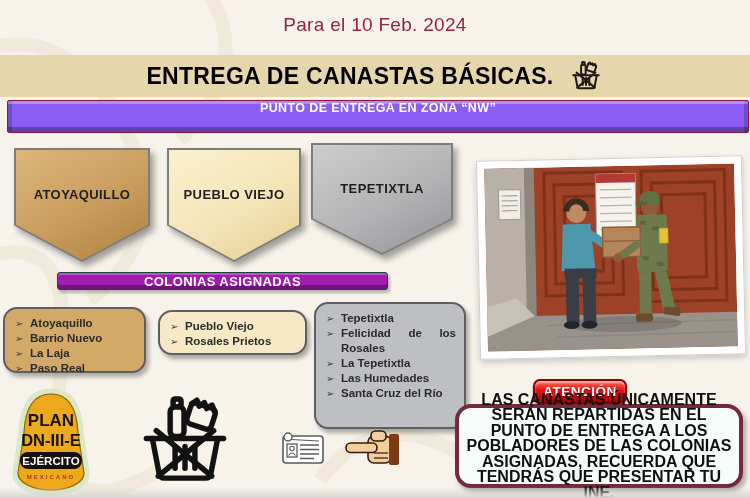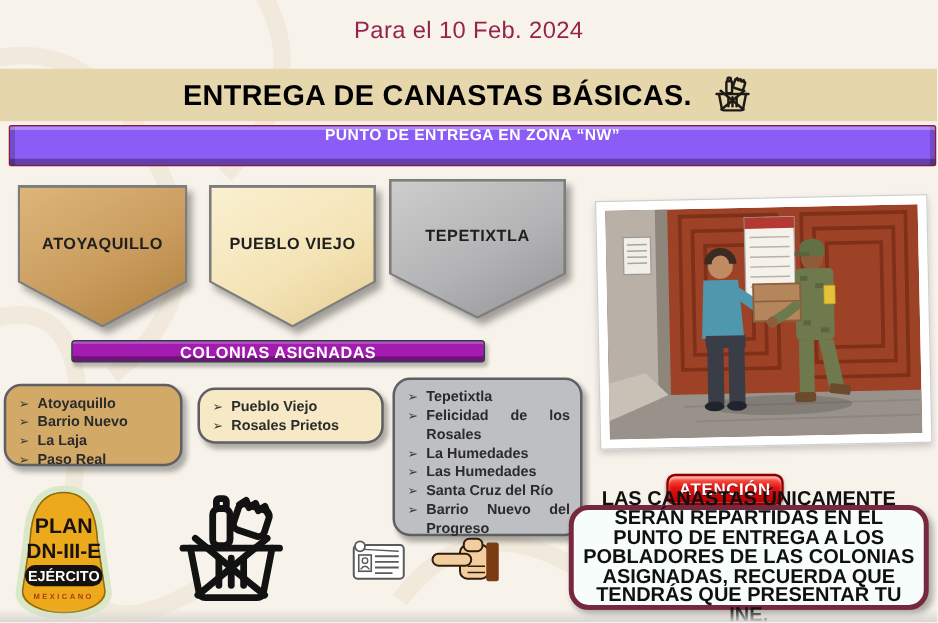--- a/index.html
+++ b/index.html
@@ -156,24 +156,23 @@
 
     <li>Pueblo Viejo</li>
         <li>Rosales Prietos</li>
       </ul>
   </div>
   <div class="colonia-box box-gray">
     <ul>
 
     <li>Tepetixtla</li>
         <li>Felicidad de los Rosales</li>
-        <li>La Humedades</li>
+        <li>La Tepetixtla</li>
         <li>Las Humedades</li>
         <li>Santa Cruz del Río</li>
-        <li>Barrio Nuevo del Progreso</li>
       </ul>
   </div>
 
   <div class="photo-frame">
     <svg viewBox="0 0 252 185" preserveAspectRatio="none">
       <rect x="0" y="0" width="252" height="185" fill="#9E4227"></rect>
       <rect x="0" y="0" width="48" height="185" fill="#B9B1A7"></rect>
       <rect x="40" y="0" width="10" height="160" fill="#8F867B"></rect>
       <g fill="none" stroke="#7E3118" stroke-width="3">
         <rect x="60" y="6" width="78" height="124"></rect>

